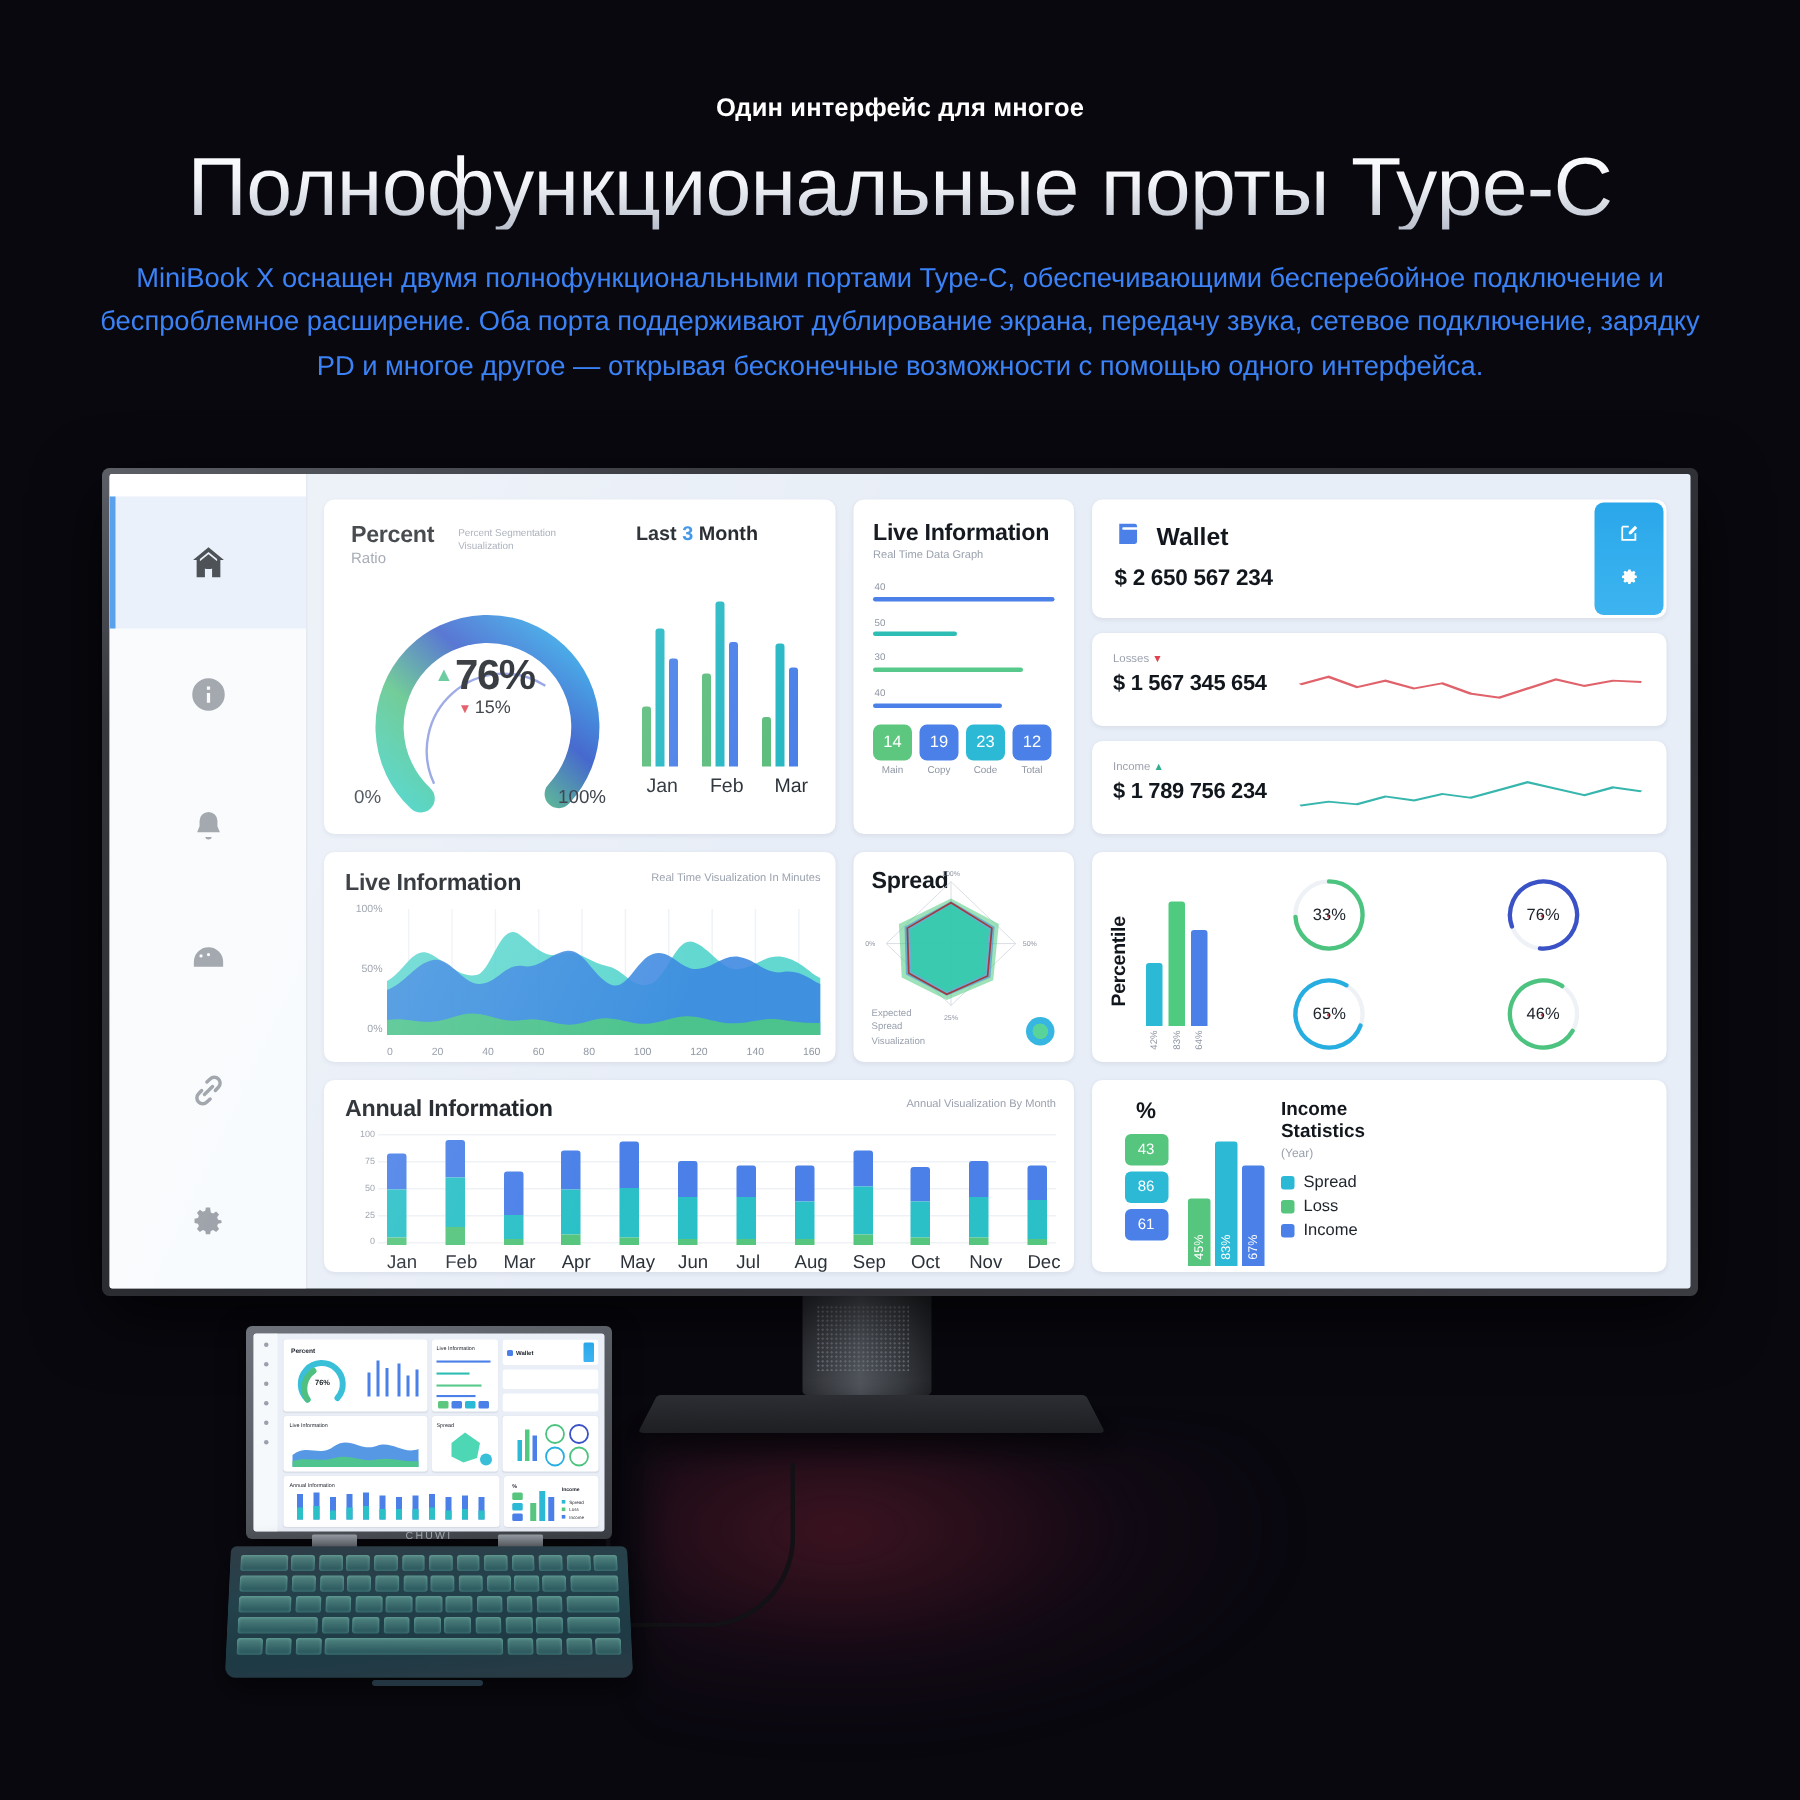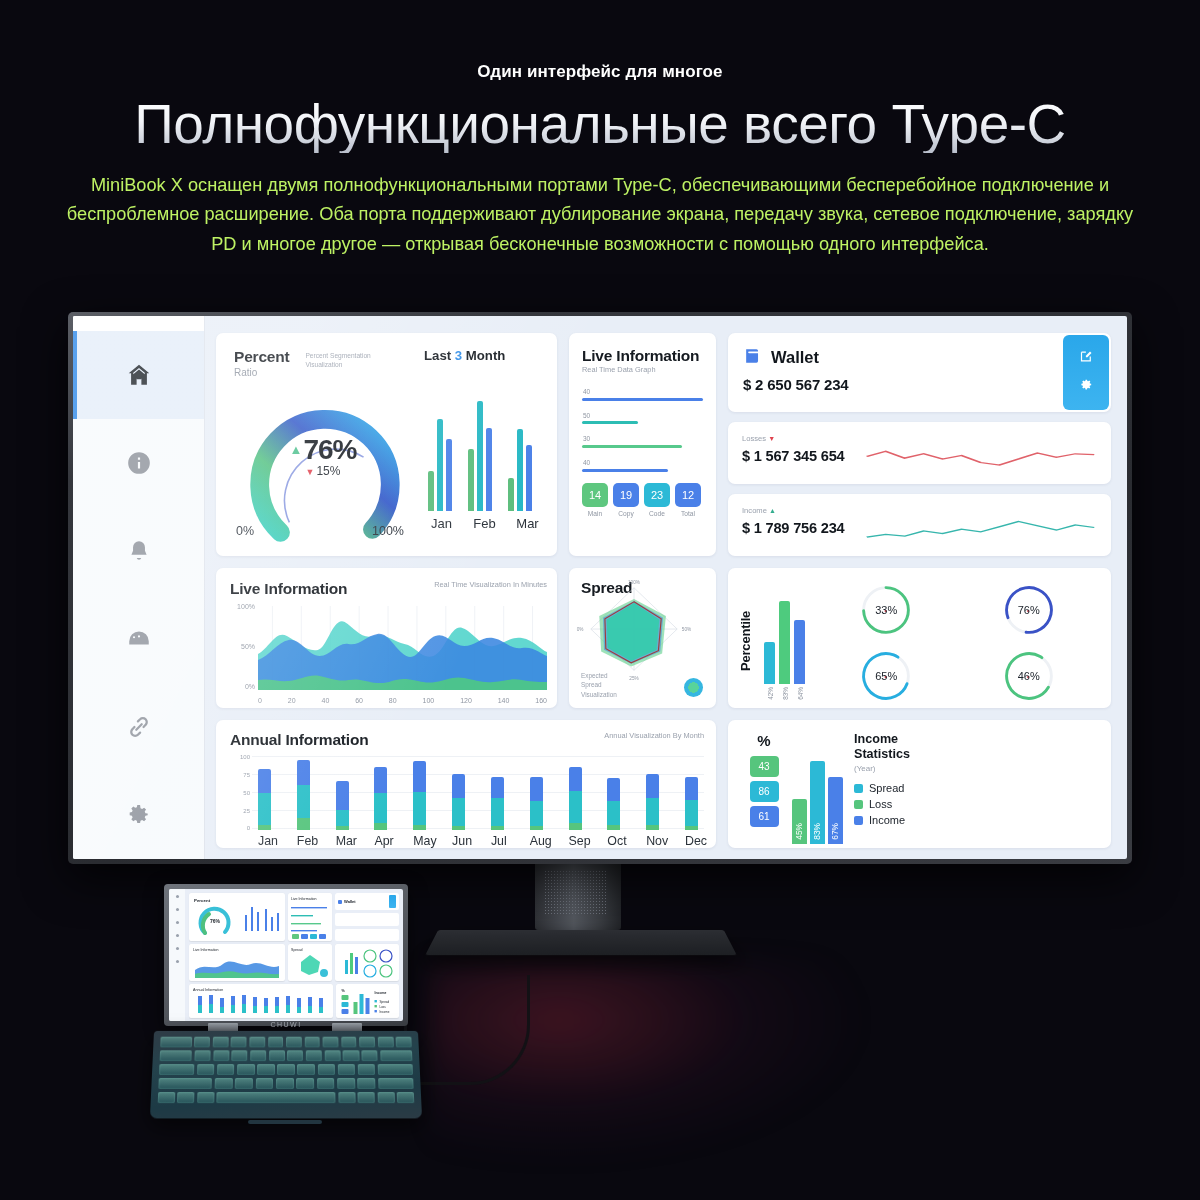--- a/index.html
+++ b/index.html
@@ -17,21 +17,21 @@
   }
   .h1 {
     margin-top:14px;
     font-size:55px; line-height:1.03; font-weight:400;
     background:linear-gradient(180deg,#ffffff 0%,#f2f4f8 45%,#b9bfcc 100%);
     -webkit-background-clip:text; background-clip:text; color:transparent;
     letter-spacing:-.5px;
   }
   .sub {
     margin:18px auto 0; width:1075px;
-    color:#bef264; font-size:18.2px; line-height:1.62; font-weight:300;
+    color:#3b82f6; font-size:18.2px; line-height:1.62; font-weight:300;
   }
 
   
   .monitor { position:absolute; left:68px; top:312px; width:1064px; height:552px; }
   .bezel {
     position:absolute; inset:0; border-radius:5px;
     background:linear-gradient(160deg,#5c5f66 0%,#35373d 18%,#2a2c31 60%,#3a3c42 100%);
     padding:4px 5px 5px 5px;
     box-shadow:0 14px 44px rgba(0,0,0,.75);
   }
@@ -276,21 +276,21 @@
   .cable2{
     position:absolute; left:404px; top:990px; width:0; height:80px;
     border-left:3px solid #14141a;
   }
 </style>
 </head>
 <body>
 
 <div class="hdr">
   <div class="eyebrow">Один интерфейс для многое</div>
-  <div class="h1">Полнофункциональные всего Type-C</div>
+  <div class="h1">Полнофункциональные порты Type-C</div>
   <div class="sub">MiniBook X оснащен двумя полнофункциональными портами Type-C, обеспечивающими бесперебойное подключение и беспроблемное расширение. Оба порта поддерживают дублирование экрана, передачу звука, сетевое подключение, зарядку PD и многое другое — открывая бесконечные возможности с помощью одного интерфейса.</div>
 </div>
 
 <div class="glow"></div>
 <div class="neck"></div>
 <div class="base"></div>
 
 <div class="monitor">
  <div class="bezel">
   <div class="screen">

